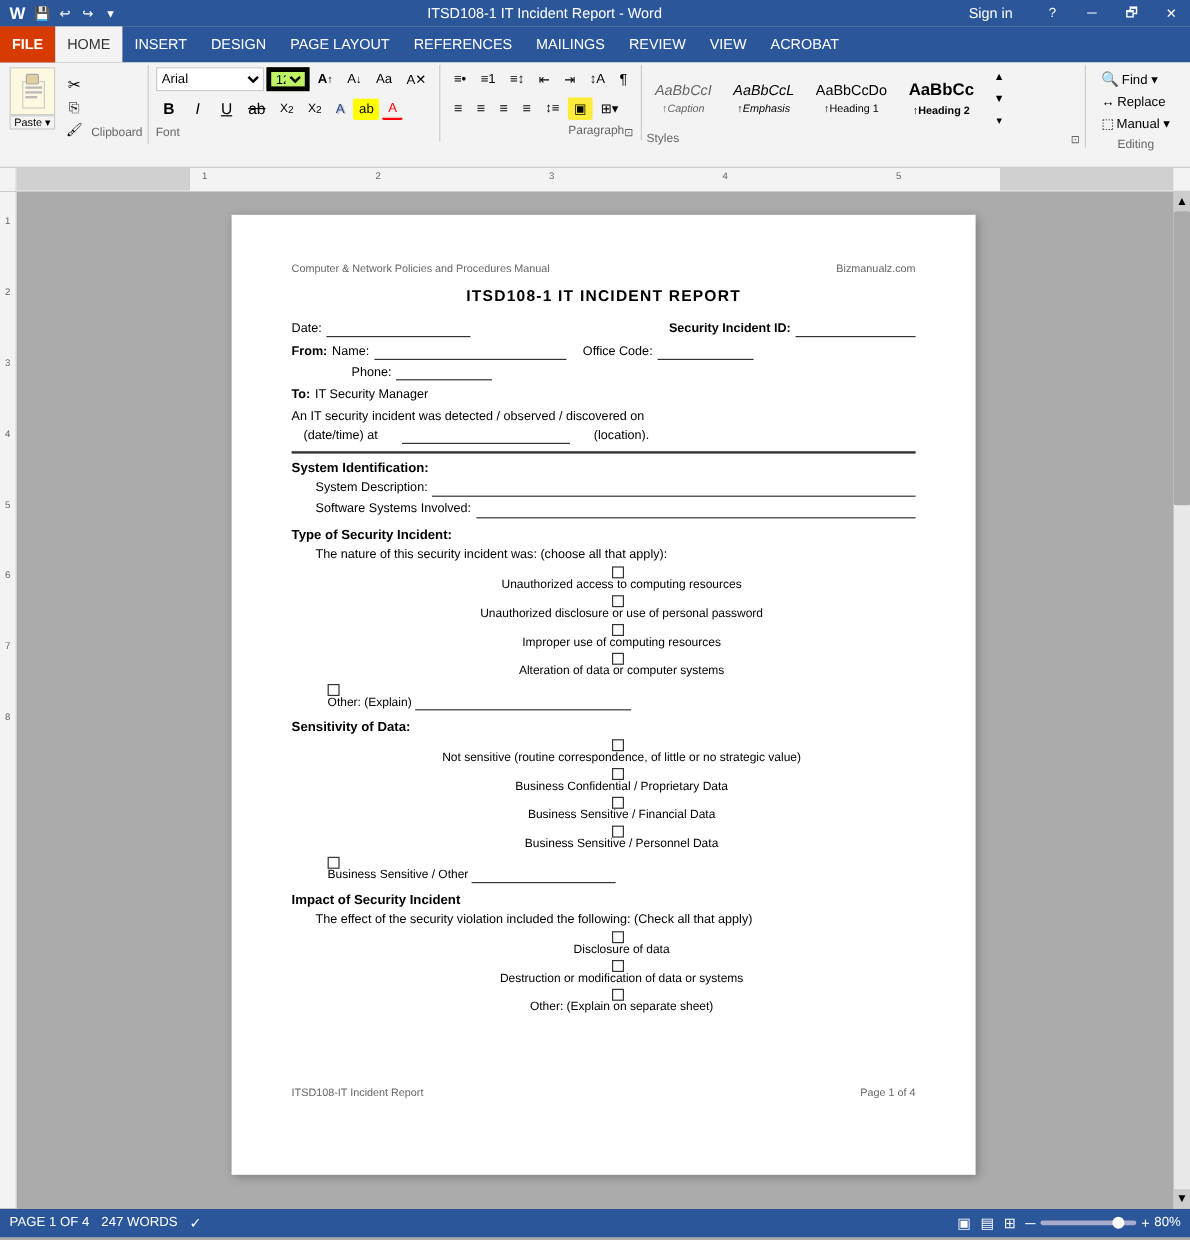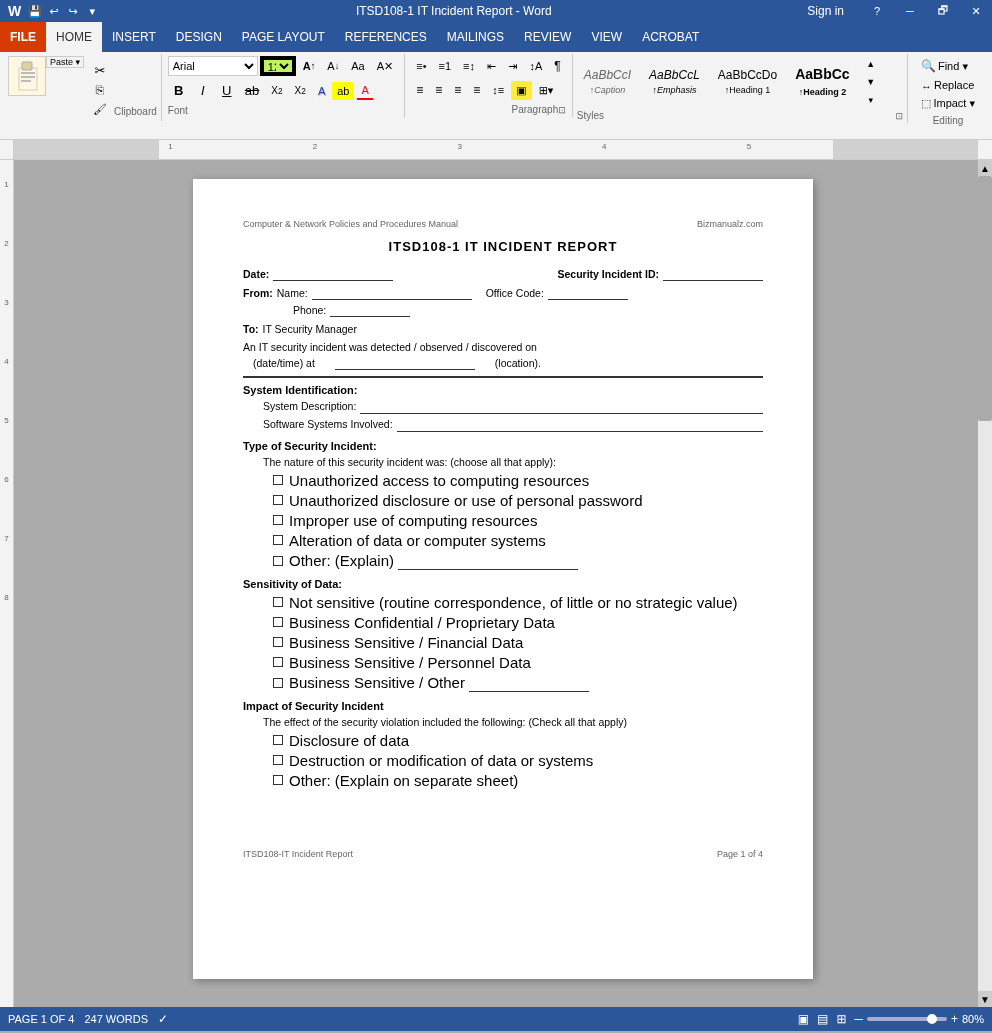--- a/index.html
+++ b/index.html
@@ -100,28 +100,28 @@
     
     .status-bar { background: #2b579a; color: white; height: 24px; display: flex; align-items: center; padding: 0 8px; font-size: 11px; justify-content: space-between; }
     .status-right { display: flex; align-items: center; gap: 8px; }
     .zoom-bar { display: flex; align-items: center; gap: 4px; }
     .zoom-slider { width: 80px; height: 4px; background: #aac; border-radius: 2px; position: relative; }
     .zoom-thumb { width: 10px; height: 10px; background: white; border-radius: 50%; position: absolute; top: -3px; right: 10px; cursor: pointer; }
     .view-btn { background: none; border: none; color: white; cursor: pointer; font-size: 12px; }
 
     
     .doc-header { display: flex; justify-content: space-between; font-size: 9px; color: #666; margin-bottom: 10px; }
-    .checkbox-row { display: flex; align-items: center; margin-bottom: 3px; font-size: 15px; margin-left: 30px; }
+    .checkbox-row { display: flex; align-items: center; margin-bottom: 3px; font-size: 10px; margin-left: 30px; flex-direction: column; }
     .checkbox { width: 10px; height: 10px; border: 1px solid #333; display: inline-block; margin-right: 6px; flex-shrink: 0; }
 
     .doc-footer { display: flex; justify-content: space-between; font-size: 9px; color: #666; margin-top: 40px; }
 
     
     .clipboard-group { display: flex; flex-direction: row; border-right: 1px solid #ccc; padding: 2px 4px; align-items: flex-start; }
-    .paste-area { display: flex; flex-direction: row; margin-right: 4px; }
+    .paste-area { display: flex; flex-direction: column; align-items: center; margin-right: 4px; }
     .paste-top { width: 38px; height: 40px; background: #fff8e1; border: 1px solid #ccc; cursor: pointer; display: flex; align-items: center; justify-content: center; }
     .paste-bottom { width: 38px; height: 12px; border: 1px solid #ccc; background: #f3f3f3; cursor: pointer; display: flex; align-items: center; justify-content: center; font-size: 9px; }
     .cut-copy-area { display: flex; flex-direction: column; }
 
     
     .signin { color: white; font-size: 12px; padding-right: 8px; }
   </style>
 </head>
 <body>
 
@@ -255,21 +255,21 @@
     <button class="find-btn">
       <span style="font-size:12px;">🔍</span>
       <span>Find ▾</span>
     </button>
     <button class="find-btn">
       <span style="font-size:11px;">↔</span>
       <span>Replace</span>
     </button>
     <button class="find-btn">
       <span style="font-size:11px;">⬚</span>
-      <span>Impact ▾</span>
+      <span>Manual ▾</span>
     </button>
     <div class="ribbon-group-label" style="font-size:10px;color:#666;margin-top:auto;">Editing</div>
   </div>
 </div>
 
 <div class="ruler">
   <div class="ruler-left"></div>
   <div class="ruler-content">
     <div style="display:flex;width:100%;height:100%;background:linear-gradient(to right,#d0d0d0 0%,#d0d0d0 15%,#f3f3f3 15%,#f3f3f3 85%,#d0d0d0 85%,#d0d0d0 100%);font-size:8px;color:#666;align-items:center;padding:0 8px;position:relative;">
       <span style="position:absolute;left:16%;top:2px;">1</span>
@@ -304,21 +304,21 @@
         <span>Computer &amp; Network Policies and Procedures Manual</span>
         <span>Bizmanualz.com</span>
       </div>
 
       <div style="text-align:center;font-size:13px;font-weight:bold;letter-spacing:1px;margin-bottom:14px;margin-top:4px;">ITSD108-1  IT INCIDENT REPORT</div>
 
       <div style="font-size:10.5px;">
 
         <div style="display:flex;justify-content:space-between;margin-bottom:6px;">
           <div style="display:flex;align-items:baseline;gap:4px;">
-            <span style="font-weight:bold;">Date:</span>
+            <span style="font-weight:normal;">Date:</span>
             <span style="border-bottom:1px solid #333;width:120px;display:inline-block;">&nbsp;</span>
           </div>
           <div style="display:flex;align-items:baseline;gap:4px;">
             <span style="font-weight:bold;">Security Incident ID:</span>
             <span style="border-bottom:1px solid #333;width:100px;display:inline-block;">&nbsp;</span>
           </div>
         </div>
 
         <div style="display:flex;align-items:baseline;gap:4px;margin-bottom:4px;">
           <span style="font-weight:bold;">From:</span>

